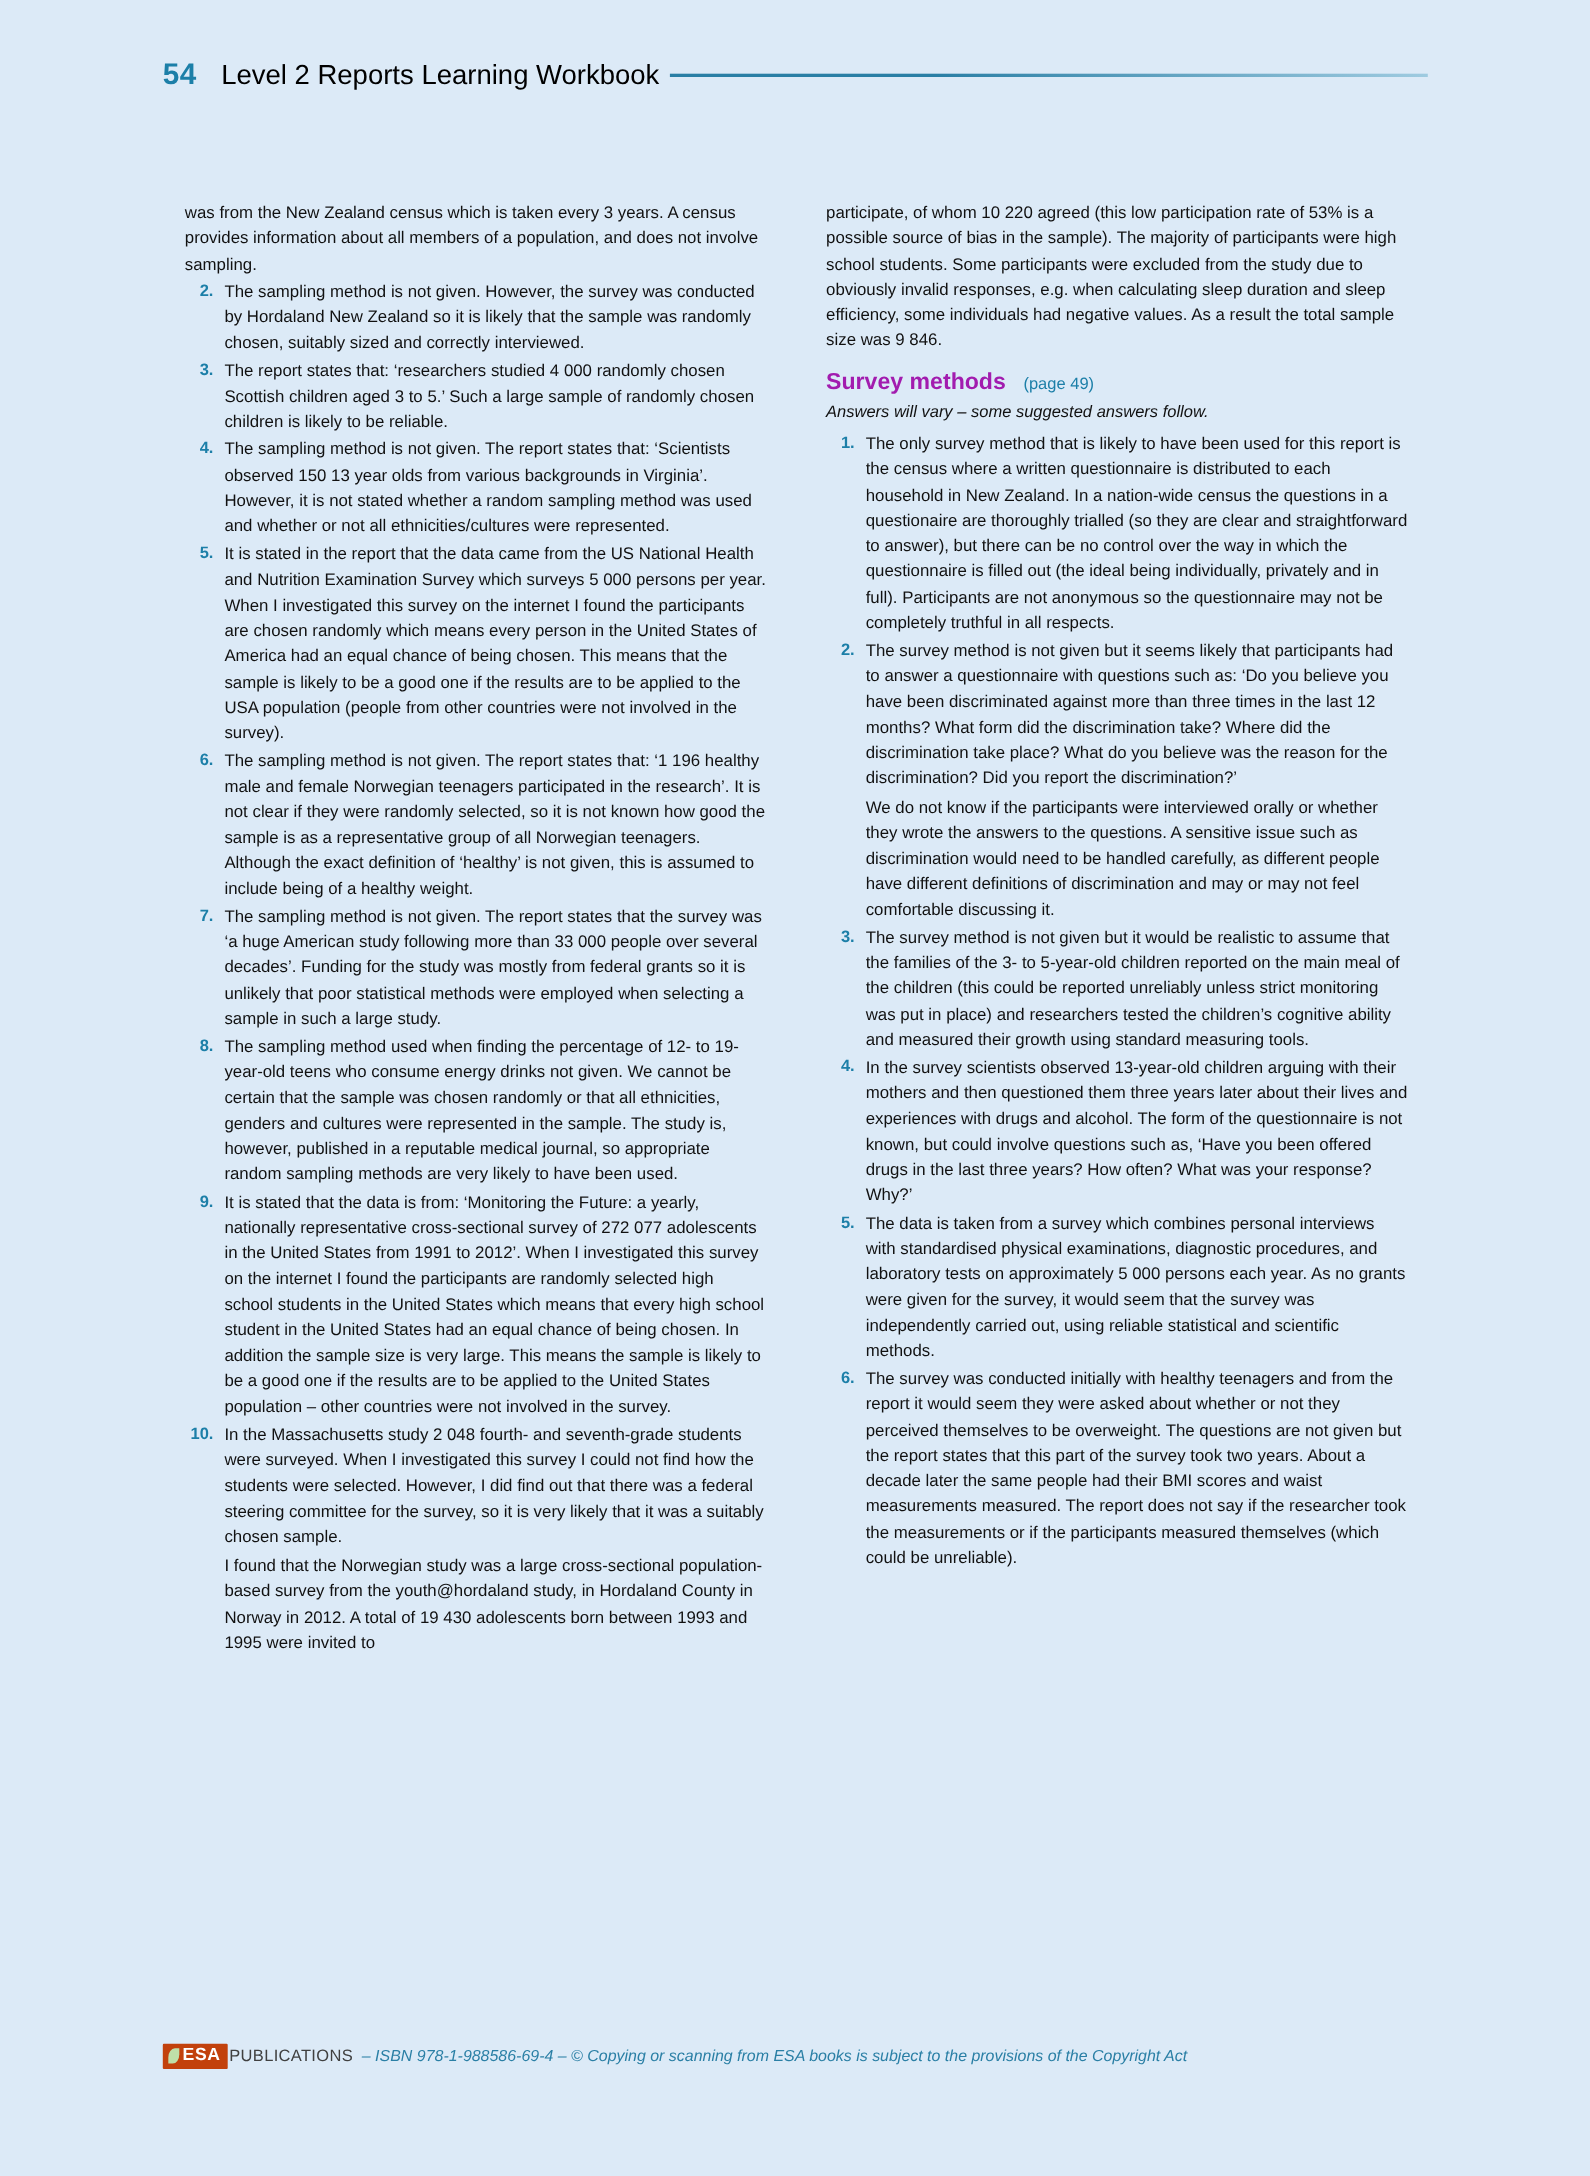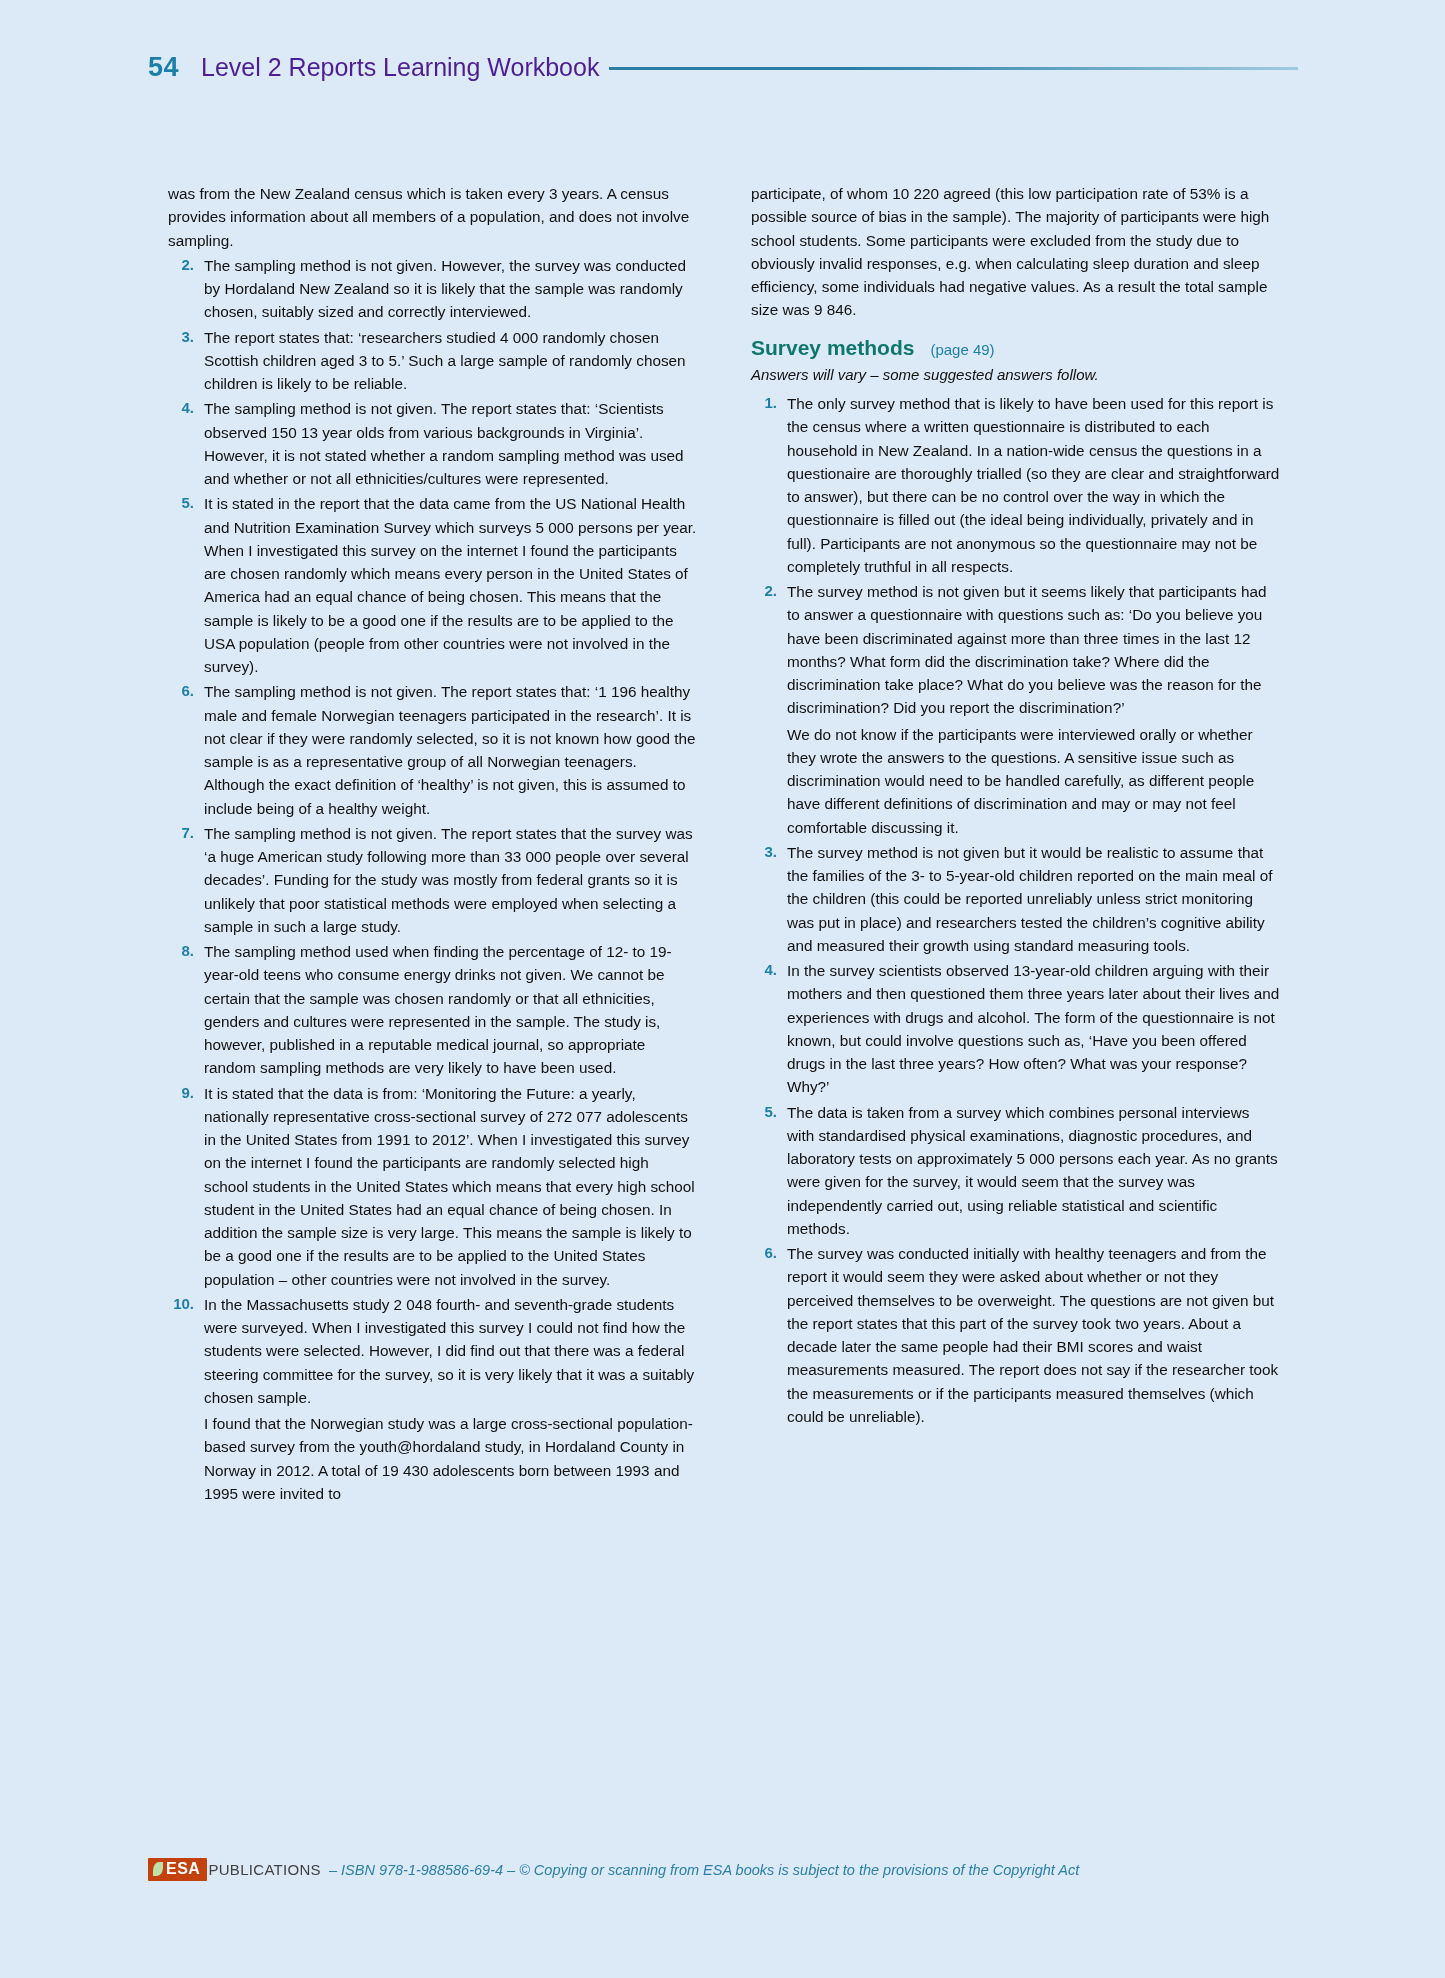--- a/index.html
+++ b/index.html
@@ -32,21 +32,21 @@
     align-items: baseline;
   }
   .page-number {
     font-size: 27px;
     font-weight: bold;
     color: #1c7fa8;
     letter-spacing: 0.5px;
   }
   .header-title {
     font-size: 25px;
-    color: #4c1d95;
+    color: #000000;
     margin-left: 22px;
     white-space: nowrap;
   }
   .header-rule {
     flex: 1;
     height: 3px;
     margin-left: 10px;
     position: relative;
     top: -6px;
     background: linear-gradient(to right, #2a7fa5 0%, #2a7fa5 35%, #9fcbe0 100%);
@@ -106,21 +106,21 @@
 
   
   .section-heading {
     margin: 14px 0 4px 0;
     display: flex;
     align-items: baseline;
   }
   .section-heading .title {
     font-size: 21px;
     font-weight: bold;
-    color: #0f766e;
+    color: #a21caf;
   }
   .section-heading .pageref {
     font-size: 15px;
     color: #1c7fa8;
     margin-left: 16px;
   }
   .section-note {
     font-style: italic;
     font-size: 15px;
     margin: 0 0 6px 0;

